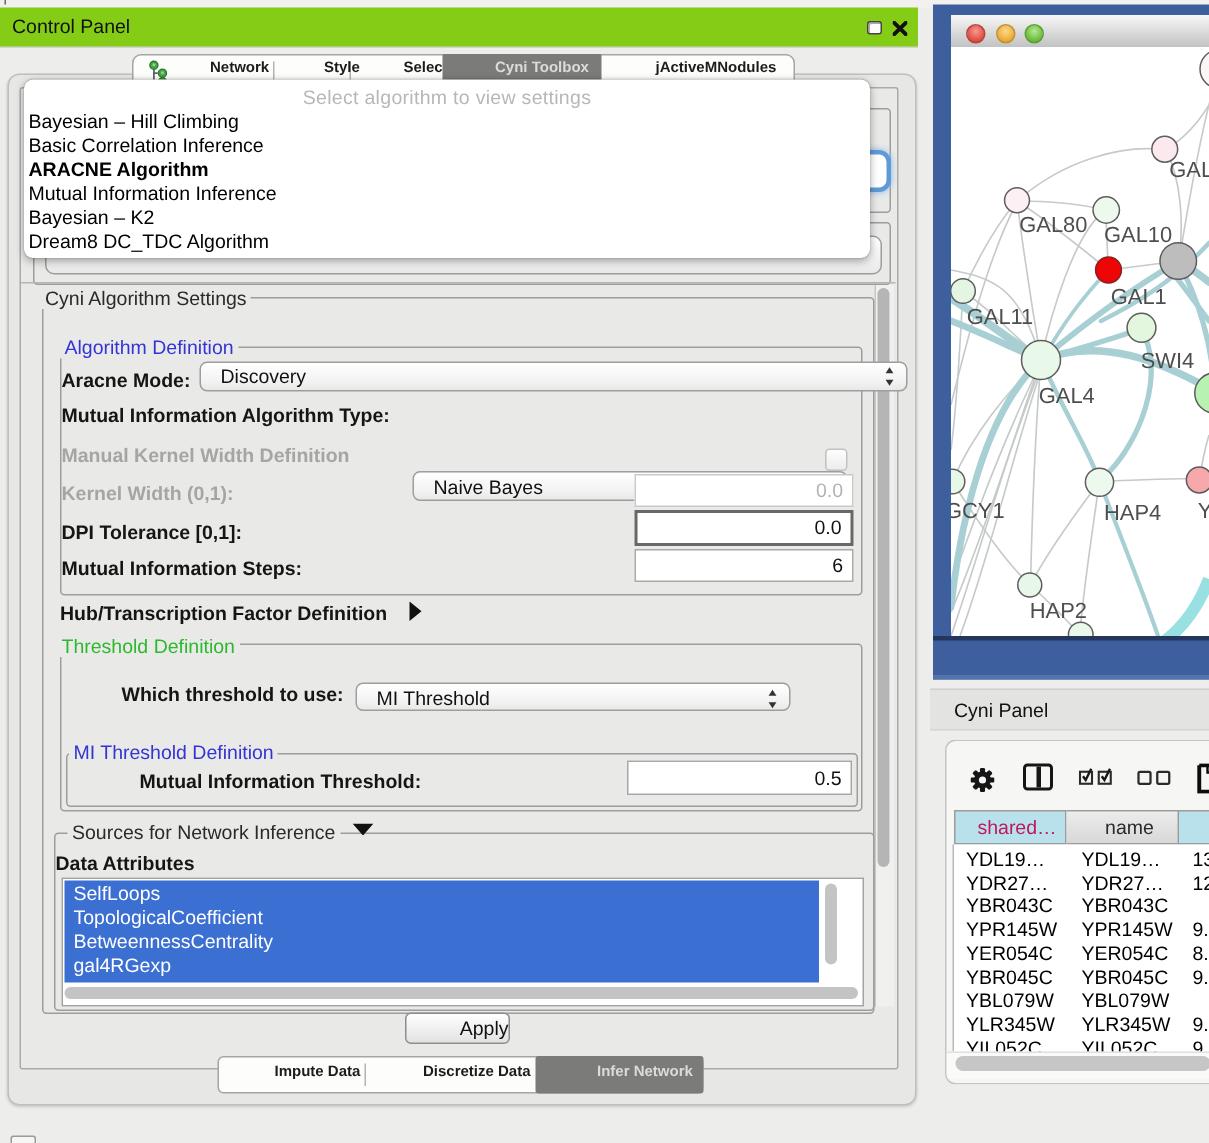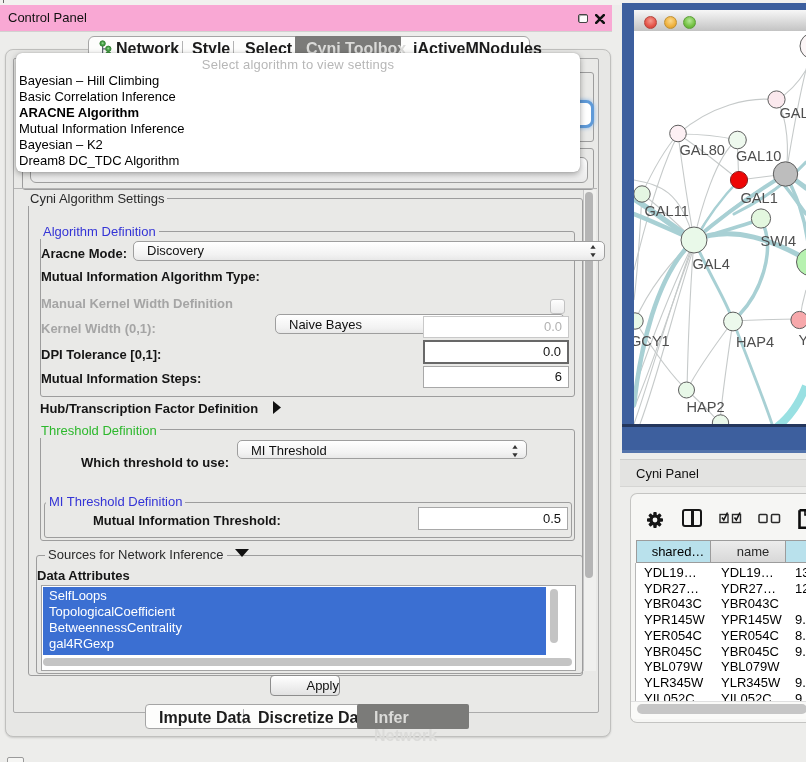--- a/index.html
+++ b/index.html
@@ -9,29 +9,29 @@
   .lbl{font-weight:bold;font-size:13px;color:#151515;white-space:nowrap;}
   .dis{color:#a5a5a5;}
   .fs{border:1px solid #9d9d9d;border-radius:3px;}
   .fslab{position:absolute;background:#e9e9e7;padding:0 3px;font-size:13px;color:#2a2a2a;white-space:nowrap;}
   .combo{position:absolute;background:linear-gradient(#ffffff,#f2f2f2 70%,#e8e8e8);
          border:1px solid #9e9e9e;border-radius:5px;font-size:13px;color:#111;}
   .combo .tx{position:absolute;left:13px;top:1.5px;}
   .arrows{position:absolute;right:7px;top:2.5px;width:8px;height:14px;}
   .inp{position:absolute;background:#fff;border:1px solid #a8a8a8;font-size:13px;color:#111;
        text-align:right;padding-right:6px;}
-  .tabtx{font-size:16px;font-weight:bold;color:#1c1c1c;}
+  .tabtx{font-size:10px;font-weight:bold;color:#1c1c1c;margin-left:24px;}
 </style>
 </head>
 <body>
 
 <div class="abs" style="left:0;top:0;width:806px;height:5px;background:#f2f1ef;"></div>
 <div class="abs" style="left:3px;top:0;width:1px;height:3px;background:#666;"></div>
 
-<div class="abs" style="left:0;top:5px;width:612px;height:26px;background:#f9a8d4;border-bottom:1px solid #d2d2d0;">
+<div class="abs" style="left:0;top:5px;width:612px;height:26px;background:#84cc16;border-bottom:1px solid #d2d2d0;">
   <div class="abs" style="left:8px;top:5px;font-size:13px;color:#111;">Control Panel</div>
   <div class="abs" style="left:578px;top:9px;width:8px;height:7px;border:1px solid #444;border-radius:2px;background:#fcfcfc;box-shadow:1px 1px 0 #aaa inset;"></div>
   <svg class="abs" style="left:595px;top:9px;" width="10" height="10" viewBox="0 0 10 10">
     <path d="M1.2 1.2 L8.8 8.8 M8.8 1.2 L1.2 8.8" stroke="#111" stroke-width="2.6" stroke-linecap="round"></path>
   </svg>
 </div>
 
 <div class="abs" style="left:5px;top:49px;width:604px;height:686px;background:#e7e7e5;border:1px solid #c0c0be;border-radius:8px;box-shadow:0 1px 2px rgba(0,0,0,0.15);"></div>
 
 <div class="abs" style="left:88px;top:36px;width:440px;height:22px;background:#fdfdfc;border:1px solid #a5a5a5;border-radius:6px 6px 0 0;">
@@ -104,21 +104,21 @@
 
 <div class="abs lbl" style="left:40px;top:401px;">Hub/Transcription Factor Definition</div>
 <svg class="abs" style="left:272px;top:401px;" width="10" height="13" viewBox="0 0 10 13">
     <path d="M1 0 L9 6.5 L1 13 Z" fill="#111"></path>
   </svg>
 
 <div class="abs fs" style="left:40px;top:429px;width:533px;height:110px;"></div>
 <div class="abs fslab" style="left:38px;top:423px;color:#2db82d;">Threshold Definition</div>
 
 <div class="abs lbl" style="left:81px;top:455px;">Which threshold to use:</div>
-<div class="combo" style="left:237px;top:440px;width:288px;height:17px;">
+<div class="combo" style="left:237px;top:455px;width:288px;height:17px;">
   <div class="tx">MI Threshold</div>
   <svg class="arrows" viewBox="0 0 8 16">
       <path d="M4 1 L7 5.5 L1 5.5 Z" fill="#333"></path>
       <path d="M4 15 L7 10.5 L1 10.5 Z" fill="#333"></path>
     </svg>
 </div>
 
 <div class="abs fs" style="left:44px;top:502px;width:526px;height:34px;"></div>
 <div class="abs fslab" style="left:46px;top:494px;color:#3434d6;">MI Threshold Definition</div>
 <div class="abs lbl" style="left:48px;top:513px;padding-left:45px;">Mutual Information Threshold:</div>
@@ -290,21 +290,21 @@
   <svg class="abs" style="left:126.5px;top:17px;" width="26" height="13" viewBox="0 0 26 13">
     <rect x="1" y="3.5" width="8" height="8" rx="1" fill="none" stroke="#2a2a2a" stroke-width="1.5"></rect>
     <rect x="13.5" y="3.5" width="8" height="8" rx="1" fill="none" stroke="#2a2a2a" stroke-width="1.5"></rect>
   </svg>
 
   <svg class="abs" style="left:166px;top:14.5px;" width="10" height="20" viewBox="0 0 10 20">
     <path d="M2.5 1.2 L10 1.2 M2.5 1.2 L2.5 18.8 L10 18.8" fill="none" stroke="#0d0d0d" stroke-width="2.6"></path>
     <path d="M8 1 L8 6 L10 6" fill="none" stroke="#0d0d0d" stroke-width="1.6"></path>
   </svg>
 
-  <div class="abs" style="left:5px;top:46px;width:75px;height:23px;background:#b9e1ec;border:1px solid #9c9c9c;box-sizing:border-box;text-align:center;text-indent:9px;font-size:13px;color:#000000;line-height:22px;">shared…</div>
+  <div class="abs" style="left:5px;top:46px;width:75px;height:23px;background:#b9e1ec;border:1px solid #9c9c9c;box-sizing:border-box;text-align:center;text-indent:9px;font-size:13px;color:#be185d;line-height:22px;">shared…</div>
   <div class="abs" style="left:80px;top:46px;width:75px;height:23px;background:linear-gradient(#ececec,#d8d8d8);border:1px solid #9c9c9c;border-left:none;box-sizing:border-box;text-align:center;text-indent:10px;font-size:13px;color:#2a2a2a;line-height:22px;">name</div>
   <div class="abs" style="left:155px;top:46px;width:22px;height:23px;background:#b9e1ec;border:1px solid #9c9c9c;border-left:none;box-sizing:border-box;"></div>
 
   <div class="abs" style="left:4px;top:69px;width:172px;height:138px;background:#fff;border-left:1px solid #b8b8b8;"></div>
   <div class="abs" style="left:13px;top:71px;font-size:13px;color:#000;line-height:15.7px;white-space:pre;">YDL19…
 YDR27…
 YBR043C
 YPR145W
 YER054C
 YBR045C

